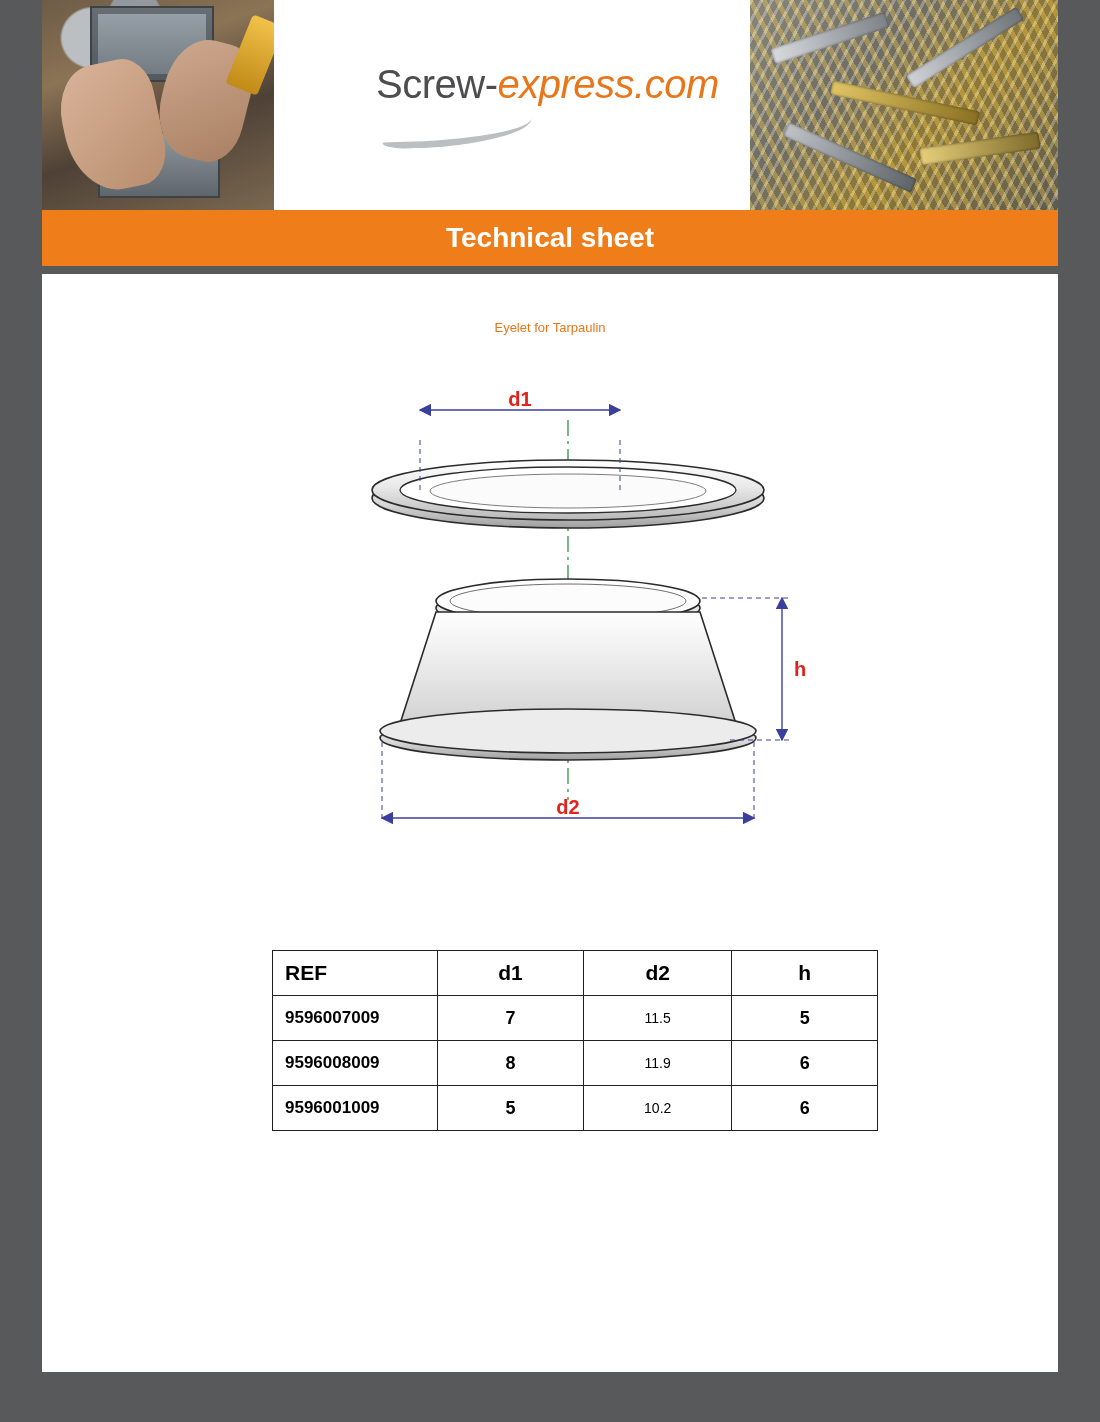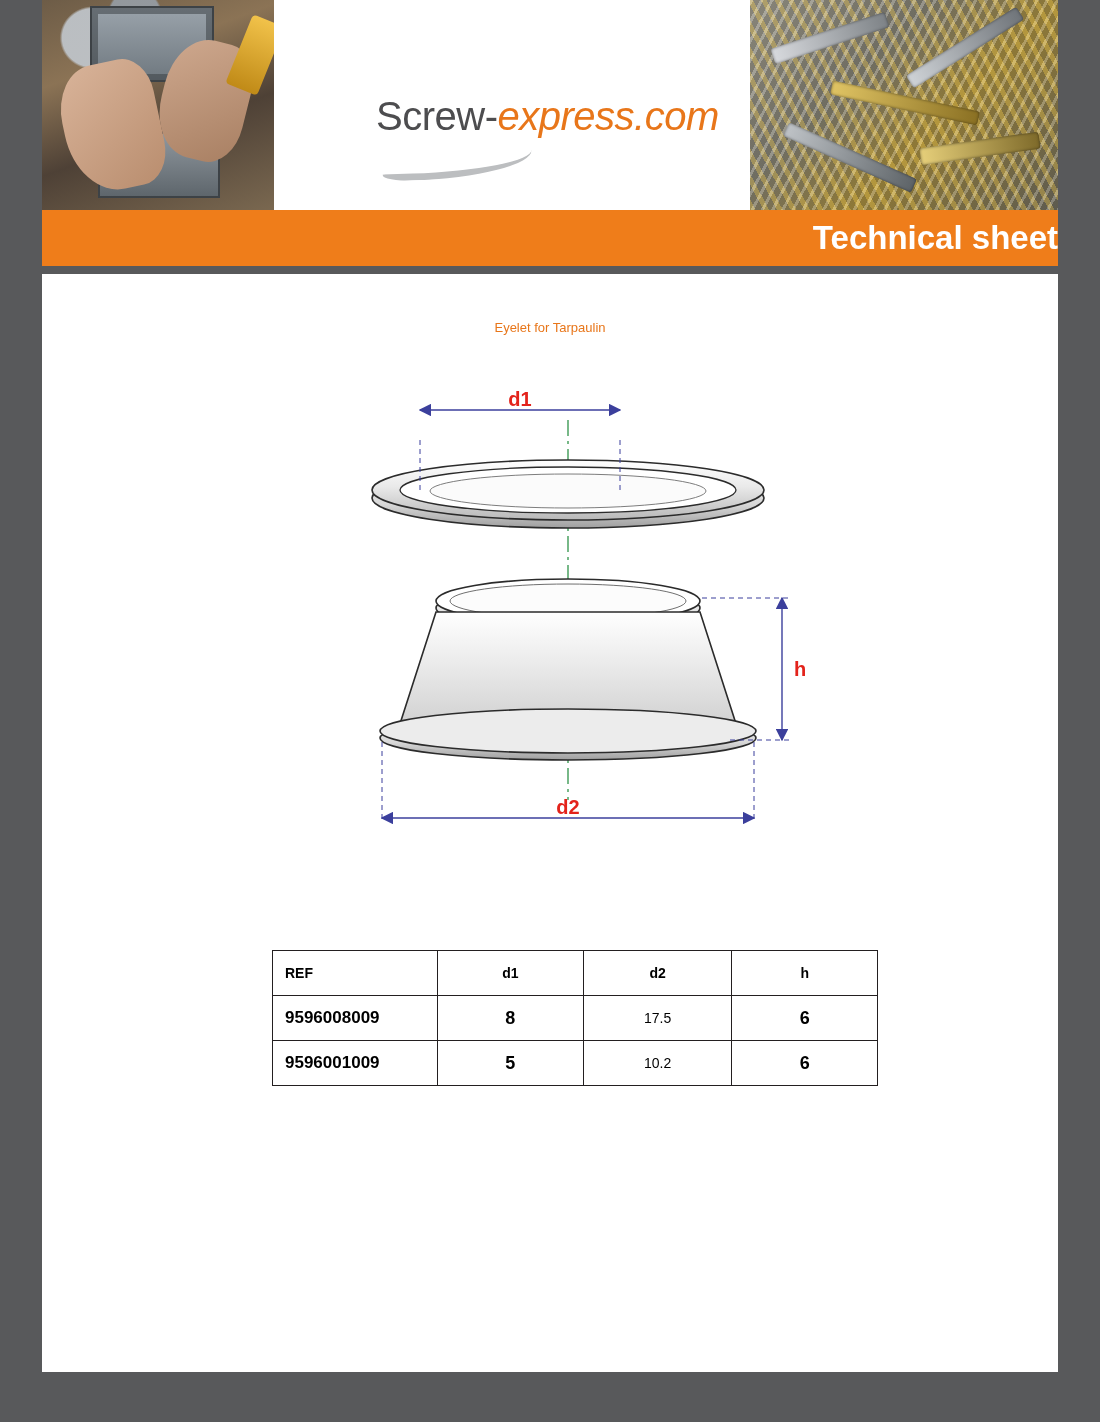--- a/index.html
+++ b/index.html
@@ -112,21 +112,21 @@
       linear-gradient(135deg,#b9bcc0 0%, #8e9297 35%, #c2a54d 60%, #6f7378 100%);
   }
   .screw {
     position: absolute;
     border-radius: 3px;
     box-shadow: inset 0 0 3px rgba(0,0,0,.5);
   }
   .logo {
     position: absolute;
     left: 334px; top: 62px;
-    width: 360px; height: 84px; margin-top: 32px;
+    width: 360px; height: 84px;
   }
   .logo-text {
     font-size: 40px;
     font-weight: 400;
     color: #58595b;
     letter-spacing: -0.5px;
     white-space: nowrap;
   }
   .logo-text .accent { color: #e8761a; font-style: italic; }
   .logo-text .black { color: #4d4d4f; }
@@ -142,23 +142,23 @@
   .title-band {
     position: absolute;
     left: 42px; top: 210px;
     width: 1016px; height: 56px;
     background: #ef7d1a;
   }
   .title-band-text {
     position: absolute;
     left: 0; right: 0; top: 50%;
     transform: translateY(-50%);
-    text-align: right;
+    text-align: center;
     color: #ffffff;
-    font-size: 33px;
+    font-size: 28px;
     font-weight: bold;
     font-family: "Liberation Sans", sans-serif;
     letter-spacing: 0px;
   }
   .band-under {
     position: absolute;
     left: 42px; top: 266px;
     width: 1016px; height: 8px;
     background: #58595b;
   }
@@ -188,21 +188,21 @@
   .spec-table th, .spec-table td {
     border: 1px solid #231f20;
     height: 42px;
     text-align: center;
     vertical-align: middle;
     font-size: 17px;
     color: #000000;
   }
   .spec-table th {
     font-weight: bold;
-    font-size: 14px;
+    font-size: 21px;
   }
   .spec-table th.ref-col, .spec-table td.ref-col {
     text-align: left;
     padding-left: 12px;
     width: 154px;
     font-weight: bold;
   }
   .spec-table td.num {
     font-weight: bold;
     font-size: 18px;
@@ -354,23 +354,29 @@
     <thead>
       <tr>
         <th class="ref-col">REF</th>
         <th class="col-d1">d1</th>
         <th class="col-d2">d2</th>
         <th class="col-h">h</th>
       </tr>
     </thead>
     <tbody>
       <tr>
+        <td class="ref-col">9596007009</td>
+        <td class="num">7</td>
+        <td class="small">11.5</td>
+        <td class="num">5</td>
+      </tr>
+      <tr>
         <td class="ref-col">9596008009</td>
         <td class="num">8</td>
-        <td class="small">17.5</td>
+        <td class="small">11.9</td>
         <td class="num">6</td>
       </tr>
       <tr>
         <td class="ref-col">9596001009</td>
         <td class="num">5</td>
         <td class="small">10.2</td>
         <td class="num">6</td>
       </tr>
     </tbody>
   </table>

